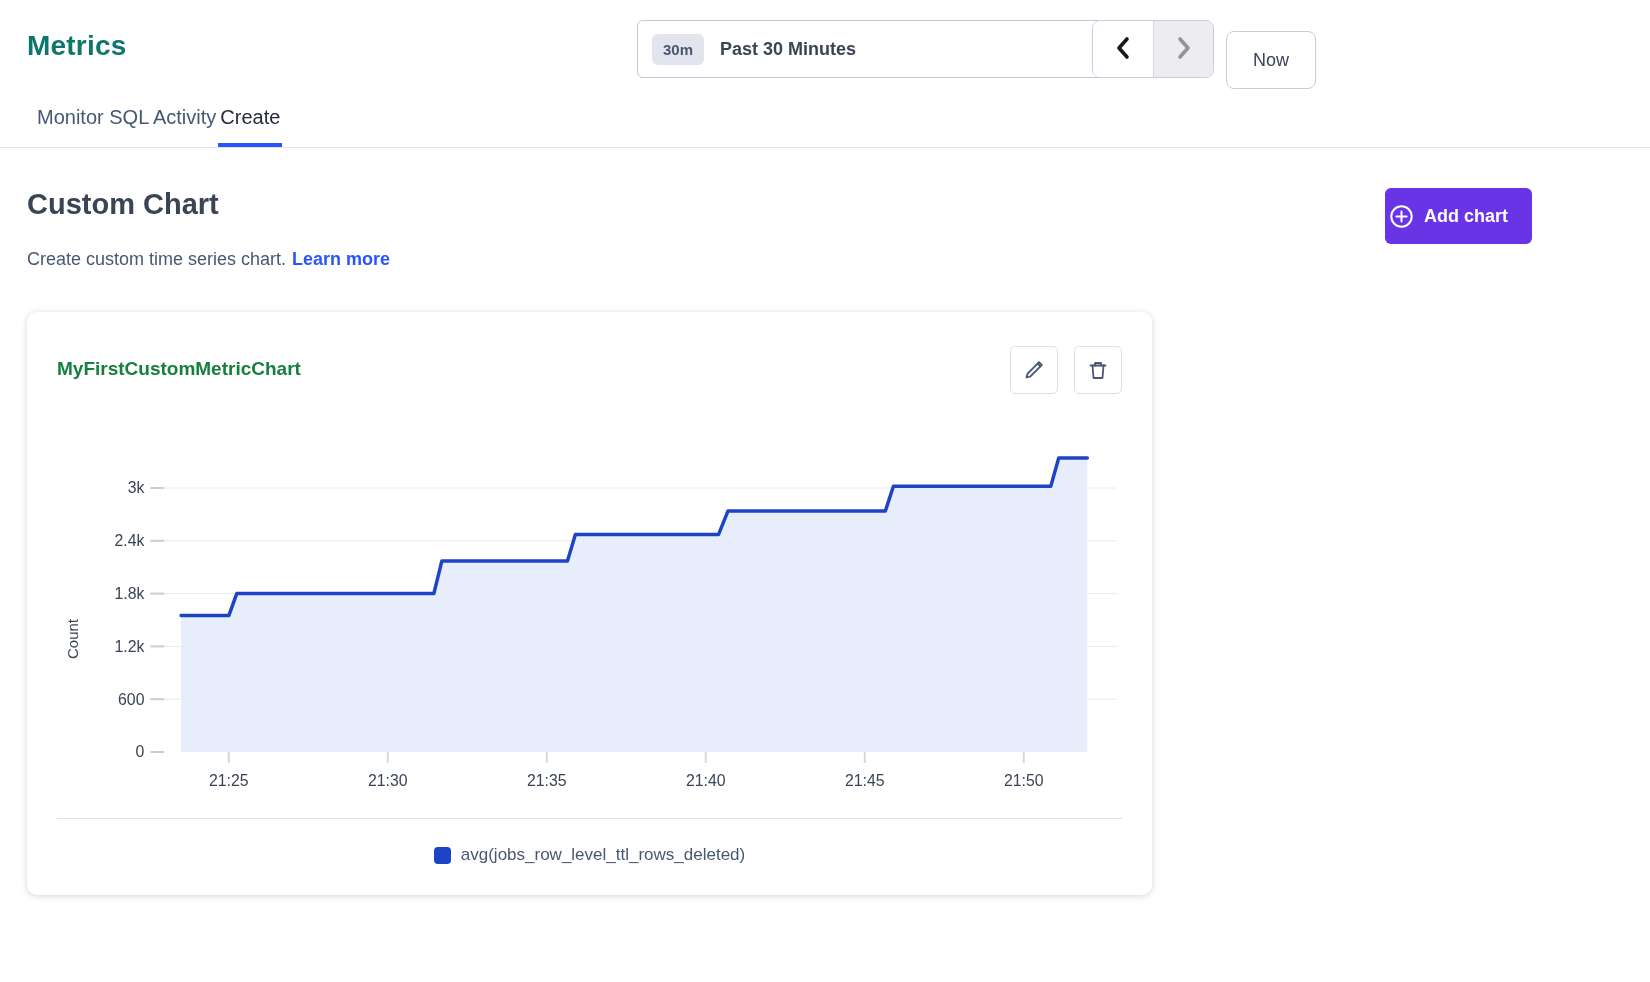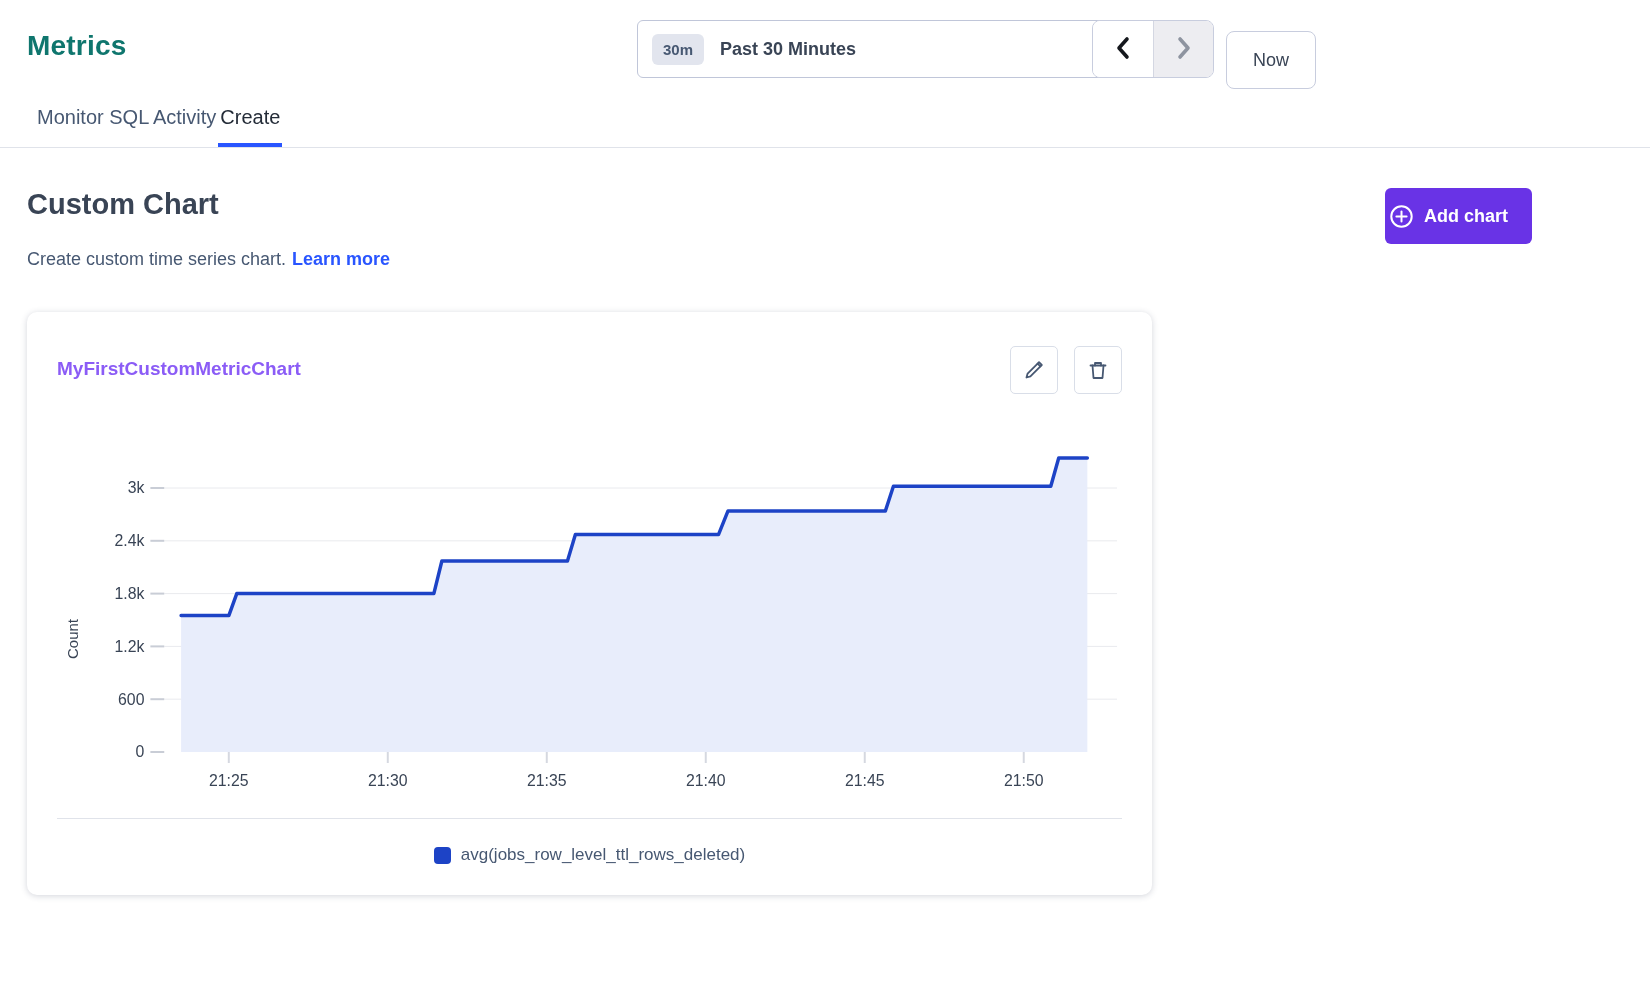--- a/index.html
+++ b/index.html
@@ -47,21 +47,21 @@
     border:none; border-radius:6px; color:#fff; font-size:18px; font-weight:700;
     display:flex; align-items:center; gap:10px; cursor:pointer;
     font-family:"Liberation Sans", sans-serif;
   }
   
   .card {
     margin:42px 0 0 27px; width:1125px; border-radius:10px; background:#fff;
     box-shadow:0 1px 6px rgba(56,66,92,.22); padding:34px 30px 0 30px;
   }
   .card-head { display:flex; align-items:flex-start; justify-content:space-between; }
-  .card-title { font-size:19px; font-weight:700; color:#8b5cf6; padding-top:12px; }
+  .card-title { font-size:19px; font-weight:700; color:#15803d; padding-top:12px; }
   .card-actions { display:flex; gap:16px; }
   .icon-btn {
     width:48px; height:48px; border:1px solid #d9dee8; border-radius:5px; background:#fff;
     display:flex; align-items:center; justify-content:center; cursor:pointer;
   }
   .chart-zone { display:flex; align-items:stretch; margin-top:26px; }
   .y-axis-title {
     writing-mode:vertical-rl; transform:rotate(180deg);
     font-size:15px; color:#394455; display:flex; align-items:center; justify-content:center;
     padding-bottom:46px; width:30px;

